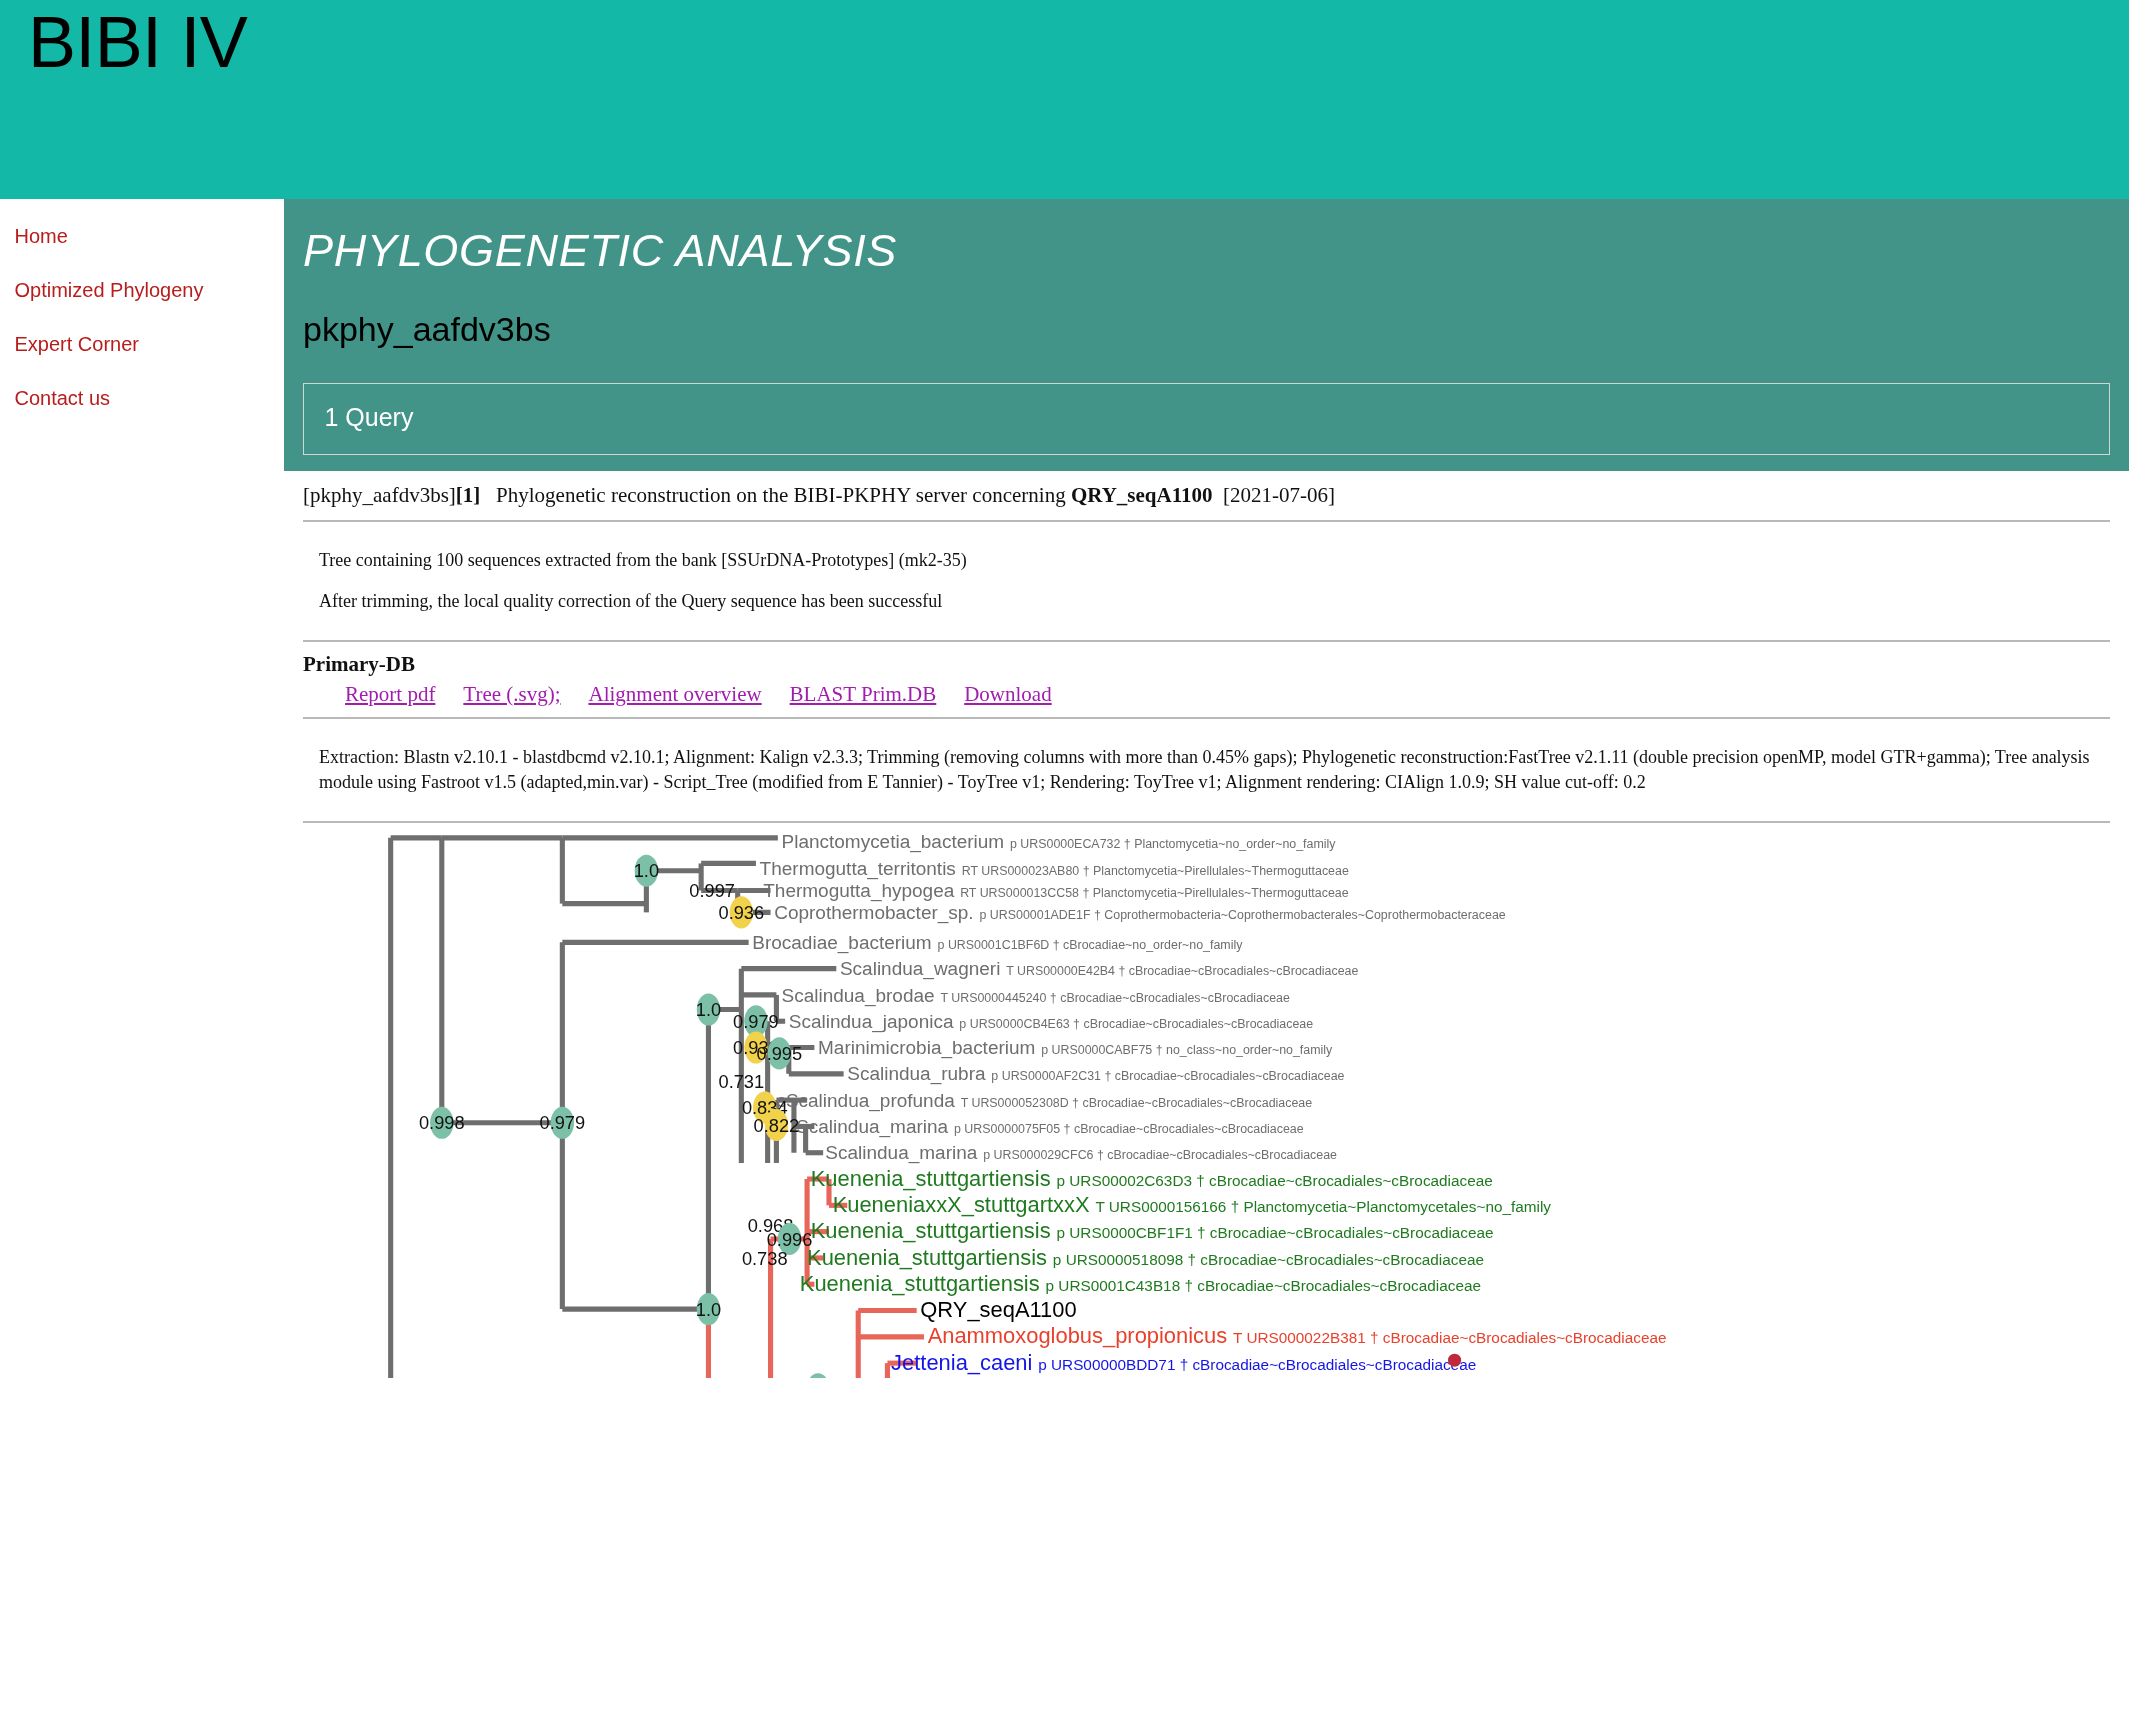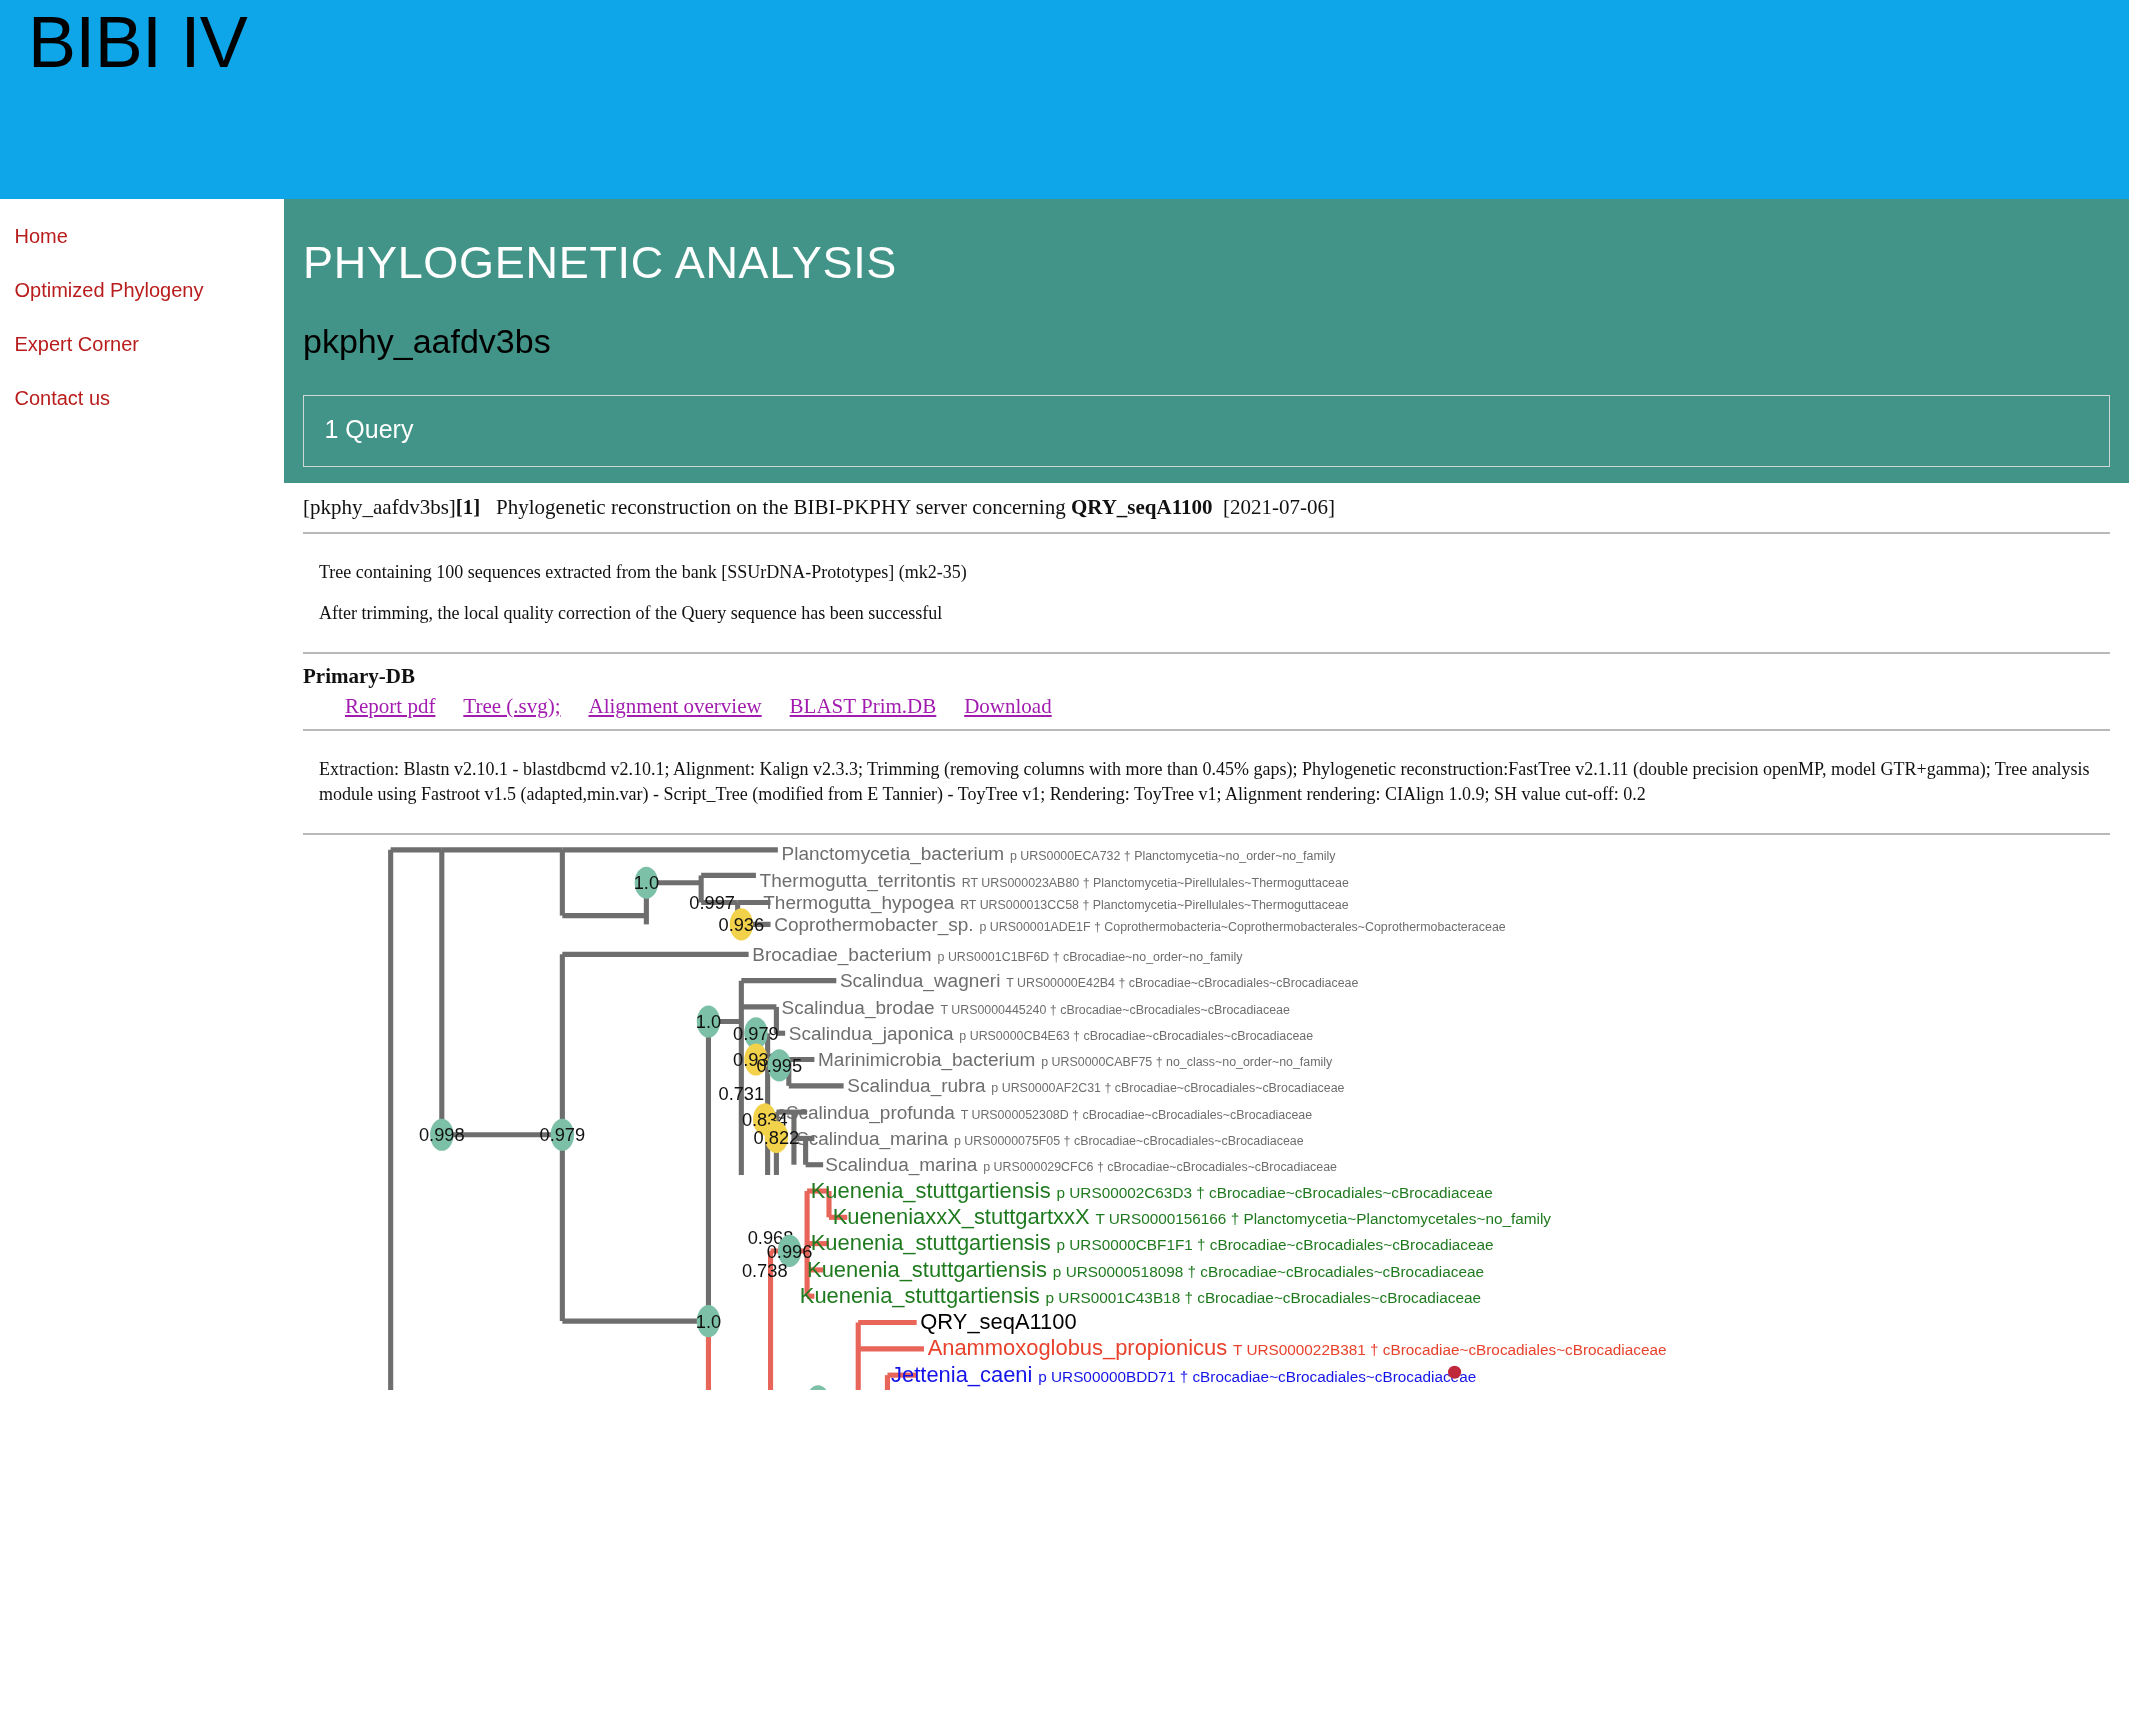--- a/index.html
+++ b/index.html
@@ -5,21 +5,21 @@
   html,body{margin:0;padding:0;}
   body{
     width:2129px;height:1727px;
     background:#ffffff;
     font-family:"Liberation Sans", sans-serif;
     overflow:hidden;
     position:relative;
   }
   
   #brandbar{
-    height:199px;width:100%;background:#0ea5e9;
+    height:199px;width:100%;background:#14b8a6;
     box-sizing:border-box;padding:5.8px 0 0 28px;
     position:relative;
   }
   #brand-title{
     font-size:72px;line-height:1;font-weight:400;color:#000;
     letter-spacing:-0.7px;font-family:"Liberation Sans", sans-serif;
   }
   
   #shell{display:flex;align-items:flex-start;width:100%;}
   
@@ -32,22 +32,22 @@
     padding:0 0 0 1.5px;margin-bottom:31px;text-decoration:none;
     font-family:"Liberation Sans", sans-serif;white-space:nowrap;
   }
   
   #main{flex:1 1 auto;min-width:0;}
   #teal{
     background:#419487;color:#ffffff;
     box-sizing:border-box;padding:28px 19px 16px 19px;
   }
   #teal h1{
-    margin:12px 0 0 0;font-size:45px;font-weight:400;letter-spacing:0.7px;
-    line-height:1.05;color:#ffffff;
+    margin:0 0 0 0;font-size:45px;font-weight:400;letter-spacing:0.7px;
+    line-height:1.05;color:#ffffff;font-style:italic;
   }
   #teal h2{
     margin:38px 0 0 0;font-size:34px;font-weight:400;color:#000000;
     line-height:1.05;
   }
   #querybox{
     margin-top:35px;border:1.5px solid #cfd8d5;
     box-sizing:border-box;padding:19px 20.5px 22px 20.5px;
     font-size:25px;color:#ffffff;
   }

